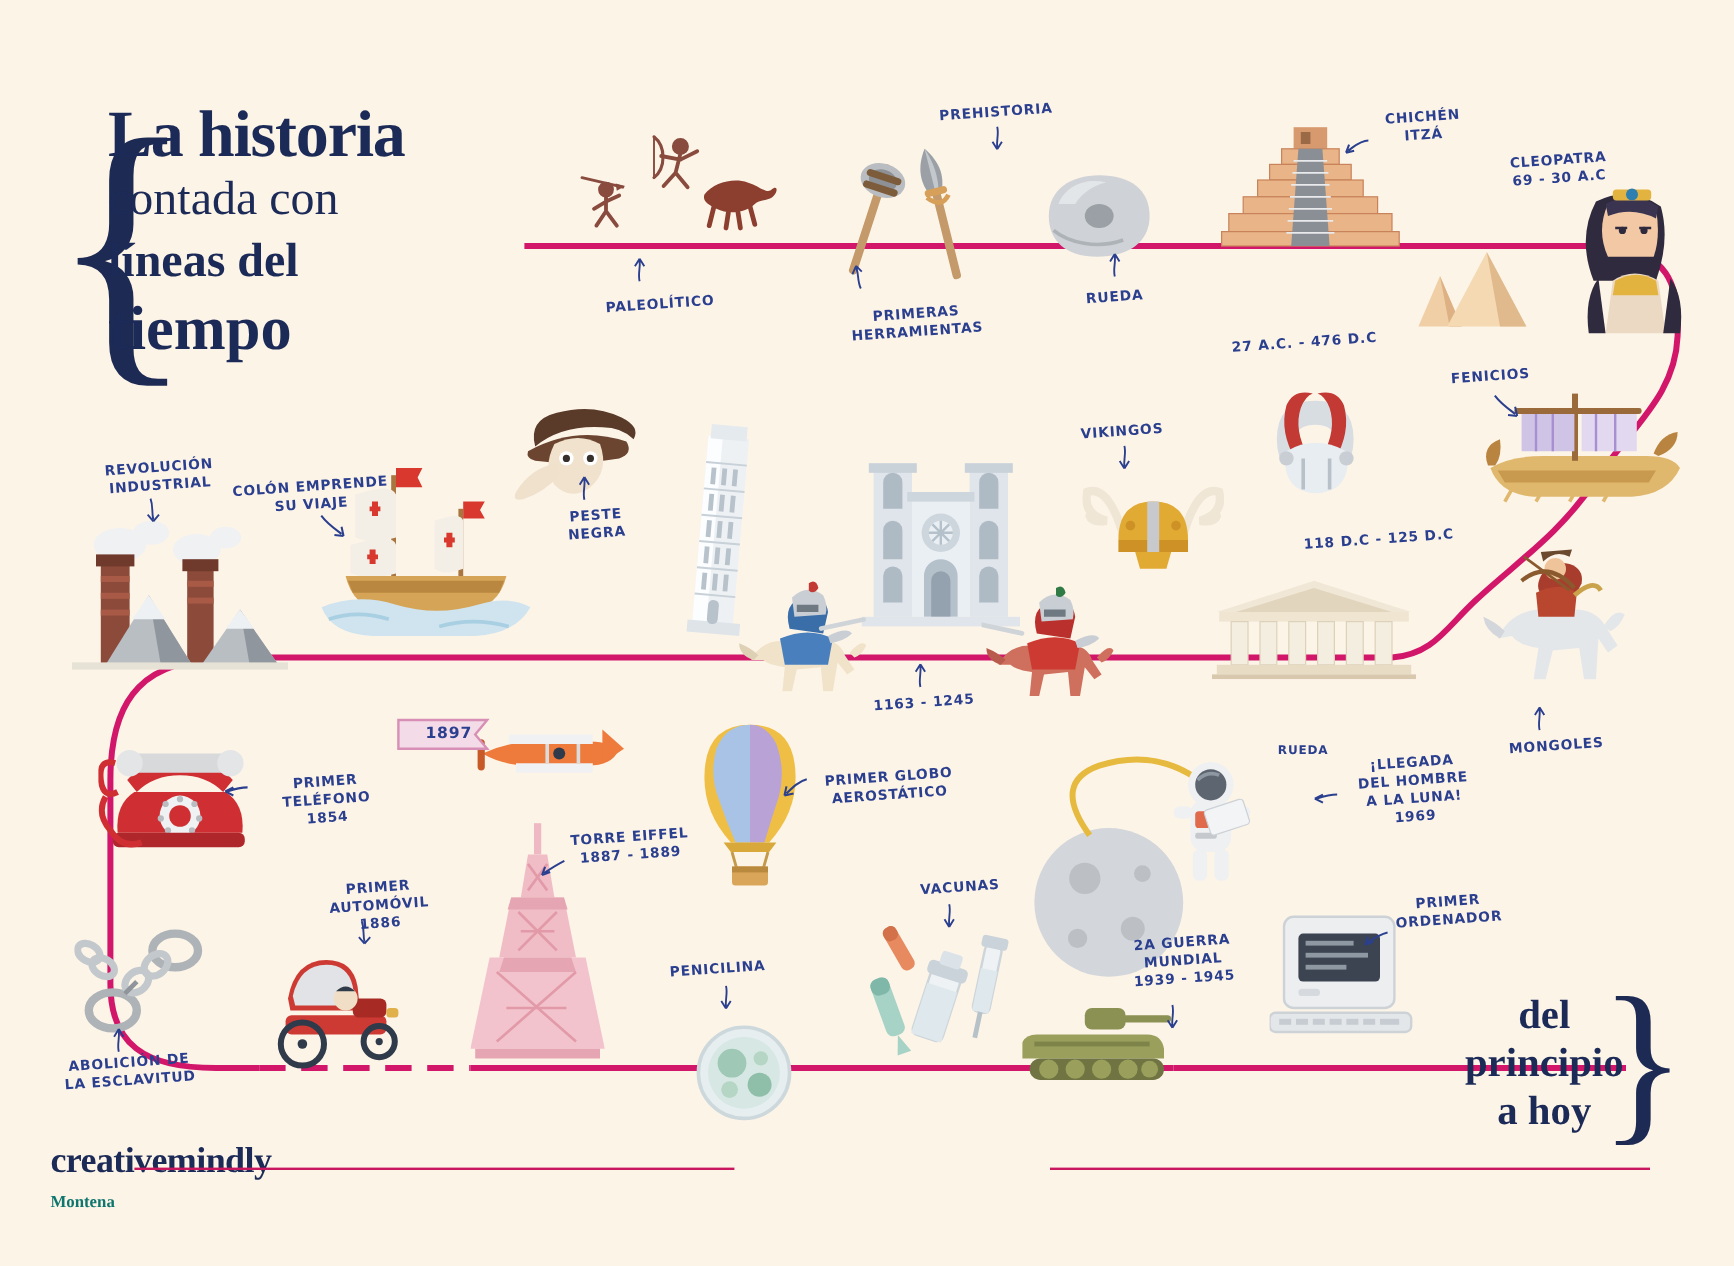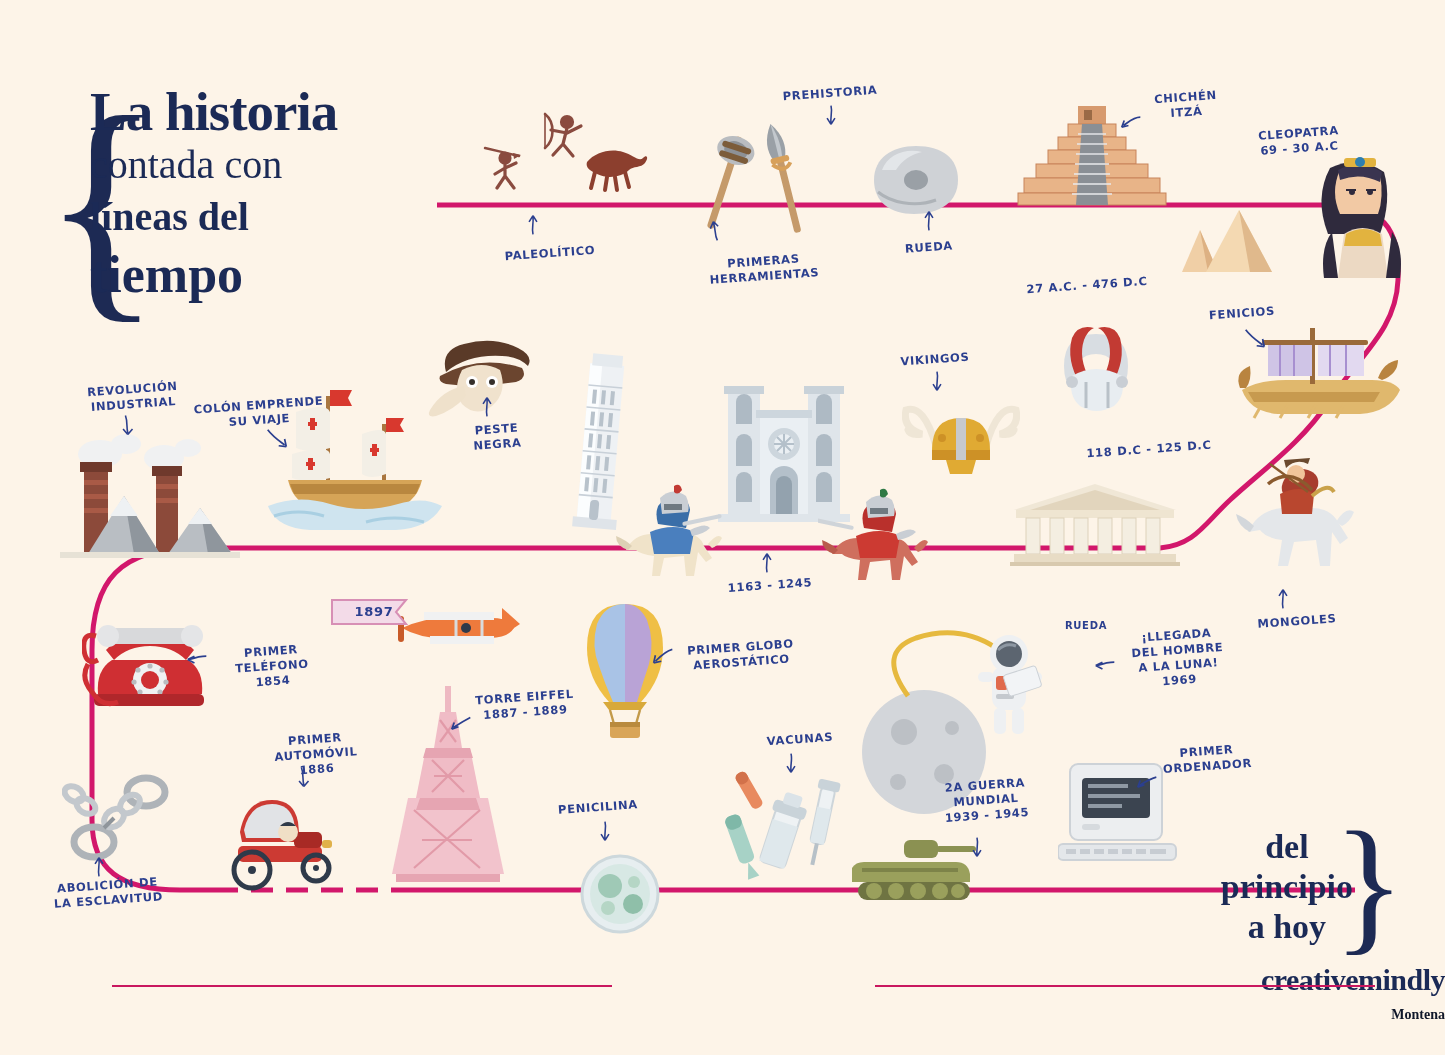--- a/index.html
+++ b/index.html
@@ -25,26 +25,26 @@
   .t3{font-family:"Liberation Serif", serif;font-weight:700;font-size:40px;line-height:58px;}
   .t4{font-family:"Liberation Serif", serif;font-weight:700;font-size:52px;line-height:58px;}
 
   
   .endtext{position:absolute;right:92px;bottom:108px;text-align:center;color:#1b2a56;
     font-family:"Liberation Serif", serif;font-weight:700;font-size:34px;line-height:40px;}
   .brace-right{position:absolute;right:40px;bottom:96px;
     font-family:"Liberation Serif", serif;font-size:150px;line-height:150px;color:#1d2a54;}
 
   
-  .footer{position:absolute;left:0;right:0;bottom:32px;text-align:right;margin-left:42px;}
+  .footer{position:absolute;left:0;right:0;bottom:44px;text-align:left;margin-left:42px;}
   .footer-rule-l,.footer-rule-r{position:absolute;top:22px;height:2px;background:#c9175f;}
   .footer-rule-l{left:70px;width:500px;}
   .footer-rule-r{right:70px;width:500px;}
   .brandname{font-family:"Liberation Serif", serif;font-weight:700;font-size:30px;color:#1b2a56;letter-spacing:-.5px;}
-  .publisher{font-family:"Liberation Serif", serif;font-weight:700;font-size:14px;color:#0f172a;margin-top:10px;}
+  .publisher{font-family:"Liberation Serif", serif;font-weight:700;font-size:14px;color:#0f766e;margin-top:10px;}
 
   
   .tl{position:absolute;left:0;top:0;}
 
   
   .lab{
     position:absolute;color:#2b3f8f;
     font-family:"DejaVu Sans", sans-serif;
     font-size:11.5px;letter-spacing:.7px;line-height:15px;
     font-weight:600;text-align:center;white-space:pre-line;

